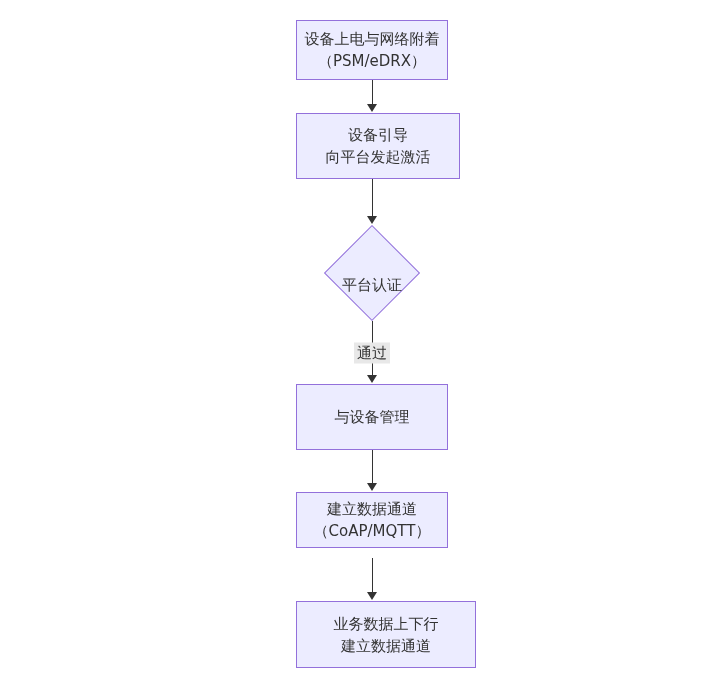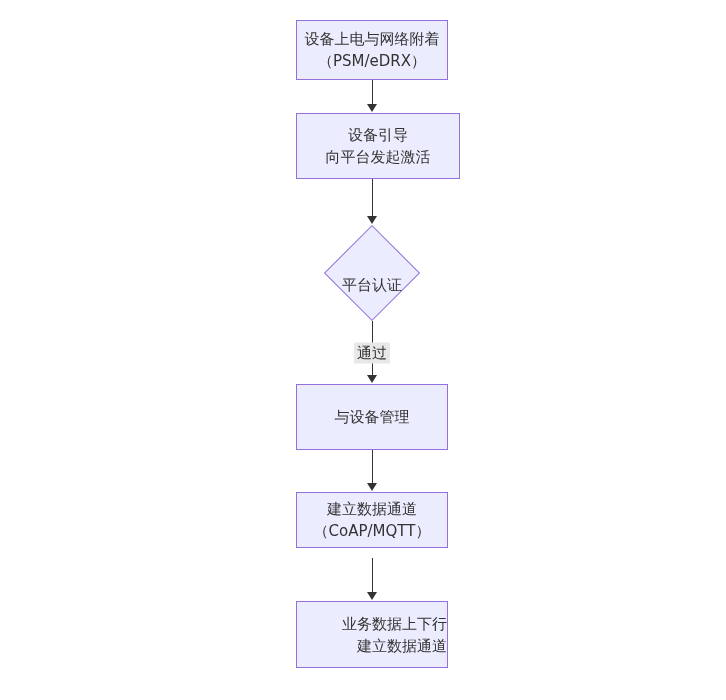--- a/index.html
+++ b/index.html
@@ -107,18 +107,18 @@
   <div class="arrowhead" style="left:367px; top:483px;"></div>
 
   <div class="node" style="left:296px; top:492px; width:152px; height:56px;">
     <div>建立数据通道</div>
     <div>（CoAP/MQTT）</div>
   </div>
 
   <div class="edge-line" style="left:372px; top:558px; height:34px;"></div>
   <div class="arrowhead" style="left:367px; top:592px;"></div>
 
-  <div class="node" style="left:296px; top:601px; width:152px; height:67px;align-items:flex-end;">
+  <div class="node" style="left:296px; top:601px; width:180px; height:67px;">
     <div>业务数据上下行</div>
     <div>建立数据通道</div>
   </div>
 
 </div>
 
 </body></html>

